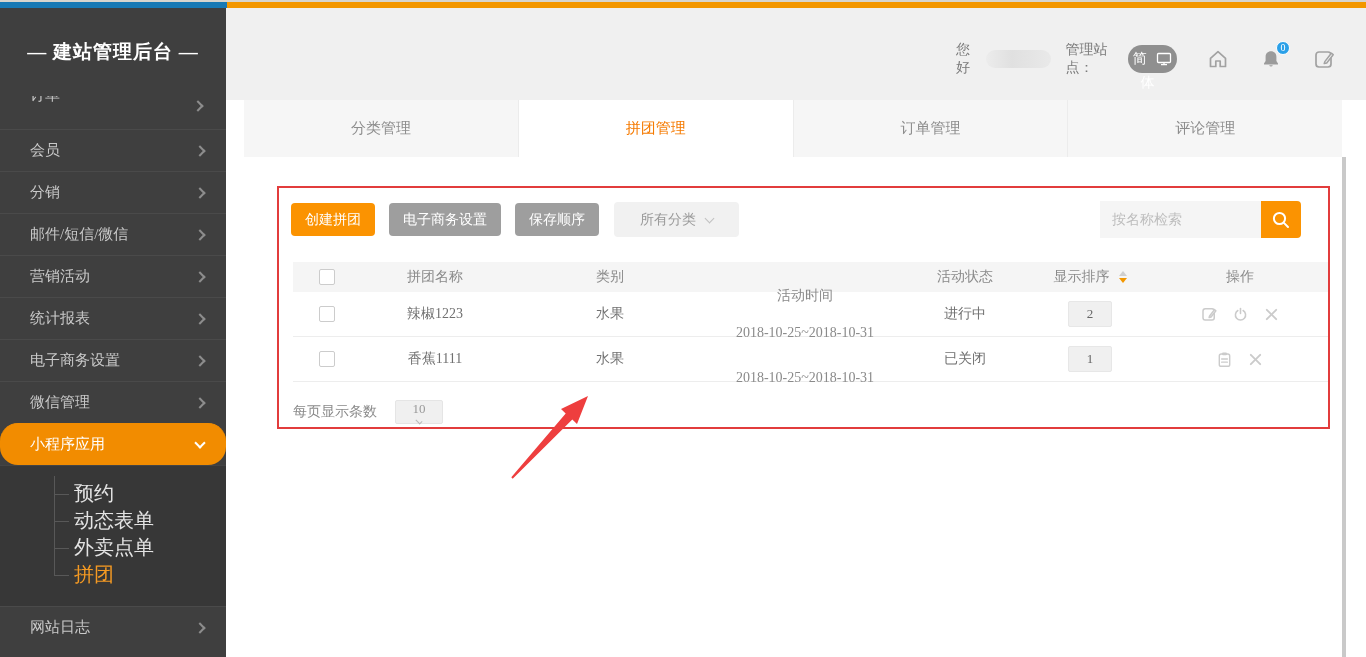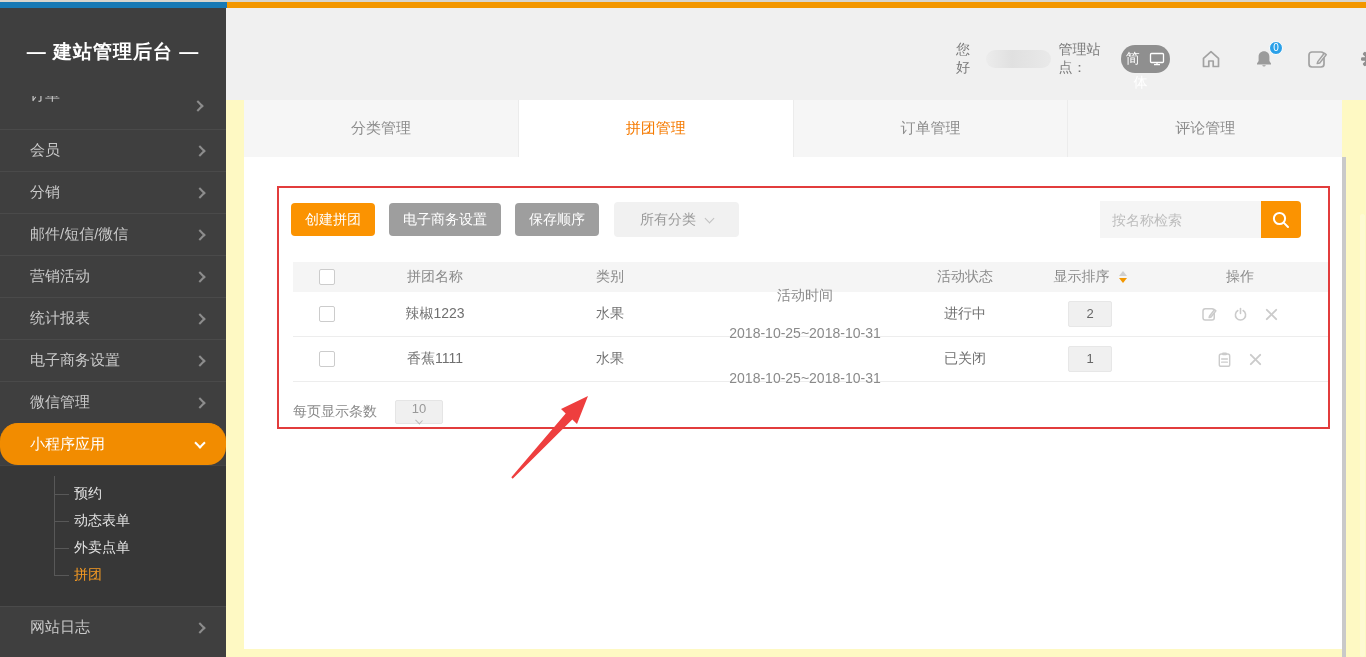--- a/index.html
+++ b/index.html
@@ -1,18 +1,18 @@
 <!DOCTYPE html>
 <html><head>
 <meta charset="utf-8">
 <style>
   * { margin:0; padding:0; box-sizing:border-box; }
   html,body { background:#e9e9e9; }
   body { font-family:"Liberation Sans","DejaVu Sans",sans-serif; }
-  #app { position:relative; width:1366px; height:657px; overflow:hidden; background:#fef9c3; }
+  #app { position:relative; width:1366px; height:657px; overflow:hidden; background:#ffffff;font-family:Liberation Serif, serif; }
 
   
   .topline  { position:absolute; left:0; top:0; width:100%; height:2px; background:#d8d5ce; z-index:6; }
   .topblue  { position:absolute; left:0; top:2px; width:227px; height:6px; background:#1879b4; z-index:6; }
   .toporange{ position:absolute; left:227px; top:2px; right:0; height:6px; background:#f39700; z-index:6; }
 
   
   .sidebar { position:absolute; left:0; top:8px; width:226px; bottom:0; background:#3f3f3f; overflow:hidden; }
   .logo { height:88px; display:flex; align-items:center; justify-content:center;
           color:#fff; font-size:19px; letter-spacing:1px; font-weight:bold; }
@@ -21,35 +21,35 @@
   .menu-row.clipped { height:33px; border-top:none; overflow:hidden; position:relative; }
   .menu-row.clipped .lbl  { position:absolute; left:30px; top:-10px; }
   .menu-row.clipped .chev { position:absolute; right:24px; top:6px; }
   .menu-row .lbl { flex:0 0 auto; }
   .chev { width:8px; height:8px; border-right:2px solid #8d8d8d; border-bottom:2px solid #8d8d8d;
           transform:rotate(-45deg); margin-left:auto; }
   .menu-row.active { background:#f28c00; color:#fff; border-top:1px solid #f28c00;border-radius:18px; }
   .menu-row.active .chev { border-color:#fff; transform:rotate(45deg); margin-top:-4px; }
   .submenu { background:#373737; padding:14px 0 18px 0; border-top:1px solid #444; }
   .submenu-item { position:relative; height:27px; display:flex; align-items:center;
-                  padding-left:74px; font-size:14px; color:#e3e3e3; cursor:pointer; }
+                  padding-left:74px; font-size:20px; color:#e3e3e3; cursor:pointer; }
   .submenu-item::before { content:''; position:absolute; left:54px; top:-13px; width:14px; height:27px;
                           border-left:1px solid #585858; border-bottom:1px solid #585858; }
   .submenu-item:first-child::before { top:-4px; height:18px; }
   .submenu-item.active { color:#f59a23; }
   .side-scroll { position:absolute; right:1px; top:214px; bottom:0; width:5px;
                  background:rgba(255,255,255,0.28); border-radius:3px; z-index:7; }
 
   
   .header { position:absolute; left:226px; top:8px; right:0; height:92px; background:#f0f0f0; }
   .header-row { position:absolute; left:730px; top:36px; height:30px; display:flex; align-items:center; }
   .greet { color:#7a7a7a; font-size:14px; }
   .redacted { width:84px; height:18px; margin-left:8px; border-radius:9px;
               background:linear-gradient(90deg,#ececec,#e0e0e0 40%,#e9e9e9); }
-  .sitelbl { color:#7a7a7a; font-size:14px; margin-left:8px; }
+  .sitelbl { color:#7a7a7a; font-size:14px; margin-left:15px; }
   .lang-pill { position:relative; width:64px; height:28px; margin-left:8px; background:#8f8f8f;
                border-radius:14px; display:flex; align-items:center; justify-content:center; gap:9px;
                color:#fff; font-size:14px; cursor:pointer; }
   .lang-wrap { position:absolute; left:13px; top:29px; color:#fff; font-size:14px; }
   .hicon { position:relative; width:24px; height:24px; margin-left:29px; cursor:pointer; display:flex;
            align-items:center; justify-content:center; }
   .badge { position:absolute; top:-6px; right:-7px; min-width:14px; height:14px; border-radius:7px;
            background:#2aa0e8; border:1px solid #fff; color:#fff; font-size:10px; line-height:12px;
            text-align:center; padding:0 2px; }
 

